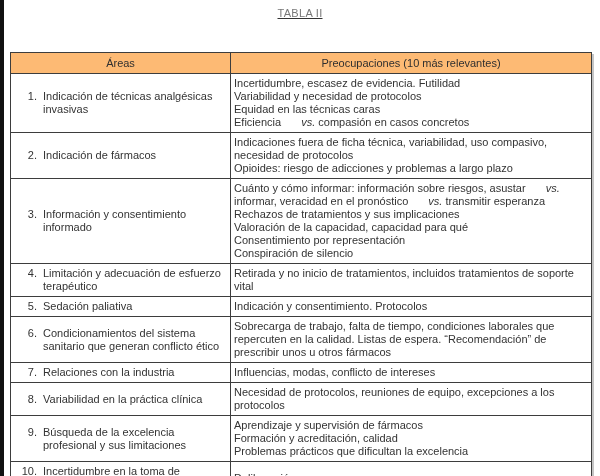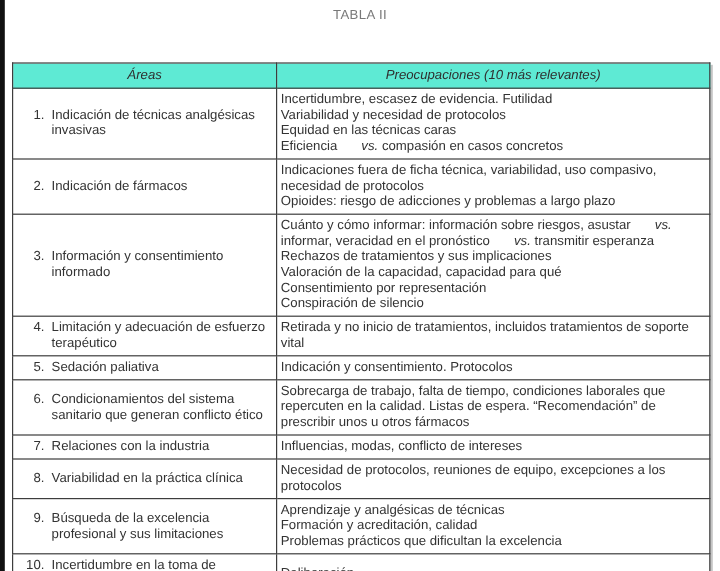--- a/index.html
+++ b/index.html
@@ -14,20 +14,21 @@
   }
   .scan-edge{
     position:absolute;left:0;top:0;width:4px;height:476px;
     background:#111111;
   }
   .caption{
     width:600px;
     text-align:center;
     padding-top:7px;
     line-height:13px;
+    text-decoration:underline;
   }
   .caption .t{
     font-size:11px;
     color:#787878;
     letter-spacing:.3px;
     margin-bottom:2px;
   }
   .caption .s{
     font-size:11px;
     color:#3a3a3a;
@@ -38,23 +39,22 @@
     left:10px;top:52px;
     width:581px;
     border-collapse:collapse;
     table-layout:fixed;
     box-shadow:2px 2px 0 rgba(150,150,150,.55);
   }
   table.main, table.main th, table.main td{
     border:1.5px solid #3d3d3d;
   }
   th.hdr{
-    background:#5eead4;
-    font-size:11px;
-    font-style:italic;
+    background:#fdba74;
+    font-size:11px;
     font-weight:normal;
     color:#2f2f2f;
     text-align:center;
     padding:3px 4px;
     height:14px;
   }
   col.c1{width:220px;}
   col.c2{width:361px;}
   td.cell{
     vertical-align:middle;
@@ -193,21 +193,21 @@
         </td>
       </tr>
       <tr>
         <td class="cell area">
           <div class="area-wrap">
             <span class="num">9.</span>
             <span class="area-text">Búsqueda de la excelencia profesional y sus limitaciones</span>
           </div>
         </td>
         <td class="cell concerns">
-          <div class="concern-line">Aprendizaje y analgésicas de técnicas</div>
+          <div class="concern-line">Aprendizaje y supervisión de fármacos</div>
           <div class="concern-line">Formación y acreditación, calidad</div>
           <div class="concern-line">Problemas prácticos que dificultan la excelencia</div>
         </td>
       </tr>
       <tr>
         <td class="cell area">
           <div class="area-wrap">
             <span class="num">10.</span>
             <span class="area-text">Incertidumbre en la toma de decisiones</span>
           </div>

